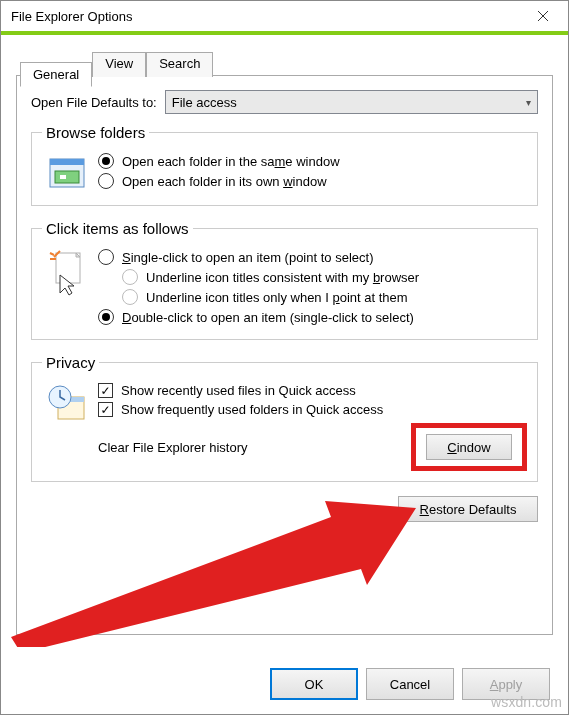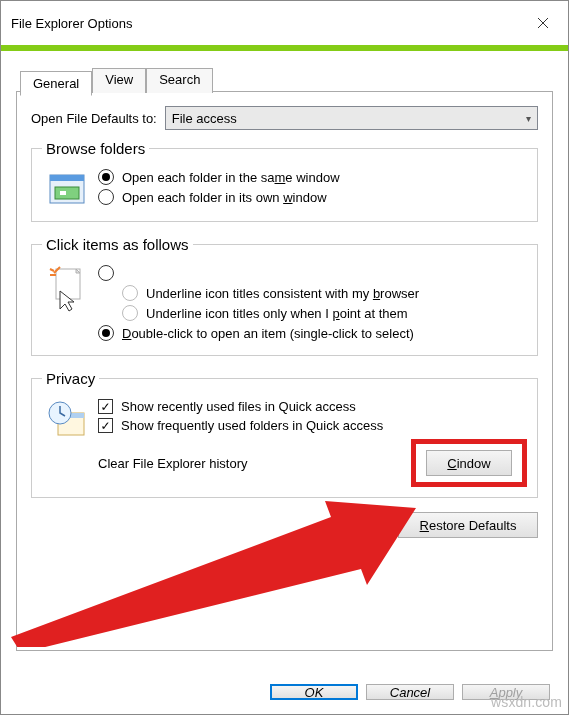--- a/index.html
+++ b/index.html
@@ -1,25 +1,25 @@
 <!DOCTYPE html>
 <html><head>
 <meta charset="utf-8">
 <style>
 * { box-sizing: border-box; font-family: 'Segoe UI', Tahoma, sans-serif; font-size: 13px; }
 body { margin: 0; background: #fff; width: 569px; height: 715px; position: relative; }
 .window { border: 1px solid #888; background: #fff; width: 569px; height: 715px; position: relative; }
-.titlebar { display: flex; justify-content: space-between; align-items: center; height: 50px; padding: 0 2px 0 10px; border-bottom: 6px solid #84cc16; }
+.titlebar { display: flex; justify-content: space-between; align-items: center; height: 34px; padding: 0 2px 0 10px; border-bottom: 4px solid #84cc16; }
 .titlebar .title { font-size: 13px; }
 .closebtn { width: 46px; height: 32px; display: flex; align-items: center; justify-content: center; cursor: default; }
 .closebtn svg { stroke: #333; stroke-width: 1; }
 .body { padding: 15px 15px 0 15px; }
 .tabs { position: relative; }
 .tablist { display: flex; position: relative; z-index: 2; margin-left: 4px; }
-.tab { border: 1px solid #aaa; border-bottom: none; padding: 4px 12px; background: #fff; margin-right: 0px; position: relative; top: 5px; }
+.tab { border: 1px solid #aaa; border-bottom: none; padding: 4px 12px; background: #fff; margin-right: 0px; position: relative; top: 12px; }
 .tab.active { background: #fff; border-bottom: 1px solid #fff; z-index: 3; }
 .tab.inactive { background: #f7f7f7; top: 2px; padding: 3px 12px; }
 .tabpanel { border: 1px solid #aaa; padding: 14px; background: #fff; min-height: 560px; position: relative; }
 .row { display: flex; align-items: center; margin-bottom: 10px; }
 .dropdown { flex: 1; margin-left: 8px; border: 1px solid #828790; background: #e9e9e9; height: 24px; display: flex; align-items: center; justify-content: space-between; padding: 0 6px; }
 .dropdown .chev { font-size: 10px; color: #555; }
 fieldset { border: 1px solid #ccc; margin: 0 0 14px 0; padding: 8px 10px 10px 10px; position: relative; }
 legend { padding: 0 4px; font-size: 15px; }
 .group-body { display: flex; align-items: flex-start; justify-content: center; }
 .group-icon { width: 42px; height: 42px; margin: 4px 10px 0 4px; flex-shrink: 0; }
@@ -32,21 +32,21 @@
 .check.checked::after { content: '✓'; font-size: 12px; line-height: 1; color: #000; }
 .indent { margin-left: 24px; }
 .disabled-text { color: #000000; }
 .underline-char { text-decoration: underline; }
 .privacy-clear-row { display: flex; align-items: center; margin-top: 6px; padding-left: 22px; gap: 32px; }
 .clearbtn-wrap { border: 5px solid #e02020; padding: 6px 10px; margin-left: auto; }
 .winbtn { min-width: 86px; height: 26px; border: 1px solid #adadad; background: linear-gradient(#f5f5f5,#e1e1e1); display: inline-flex; align-items: center; justify-content: center; cursor: default; }
 .winbtn.disabled { color: #a0a0a0; }
 .restore-row { display: flex; justify-content: flex-end; margin-top: 10px; margin-bottom: 6px; }
 .footer { position: absolute; bottom: 14px; right: 18px; display: flex; gap: 8px; }
-.footer .winbtn { min-width: 88px; height: 16px; font-style: italic; }
+.footer .winbtn { min-width: 88px; height: 32px; }
 .footer .winbtn.primary { border: 2px solid #0078d7; background: linear-gradient(#f5f5f5,#e1e1e1); }
 .arrow-svg { position: absolute; left: 10px; top: 456px; pointer-events: none; z-index: 5; }
 .watermark { position: absolute; right: 6px; bottom: 4px; font-size: 14px; color: #bbb; letter-spacing: .1px; }
 .icon-folder svg, .icon-doc svg, .icon-clock svg { display: block; }
 </style>
 </head>
 <body>
 
 <div class="window">
 
@@ -107,20 +107,21 @@
               <svg width="42" height="48" viewBox="0 0 42 48">
                   <rect x="10" y="4" width="24" height="30" fill="#fff" stroke="#b0b0b0"></rect>
                   <path d="M30 4 L34 8 L30 8 Z" fill="#e0e0e0" stroke="#b0b0b0"></path>
                   <path d="M8 8 L14 2 M8 6 L4 4 M10 10 L4 10" stroke="#f08030" stroke-width="2" fill="none"></path>
                   <path d="M14 26 L14 44 L19 39 L23 46 L26 44 L22 37 L28 37 Z" fill="#fff" stroke="#333"></path>
                 </svg>
             </div>
             <div class="options">
               <div class="radio-row">
                 <span class="radio"></span>
+                <span><span class="underline-char">S</span>ingle-click to open an item (point to select)</span>
               </div>
               <div class="radio-row indent">
                 <span class="radio disabled"></span>
                 <span class="disabled-text">Underline icon titles consistent with my <span class="underline-char">b</span>rowser</span>
               </div>
               <div class="radio-row indent">
                 <span class="radio disabled"></span>
                 <span class="disabled-text">Underline icon titles only when I <span class="underline-char">p</span>oint at them</span>
               </div>
               <div class="radio-row">

